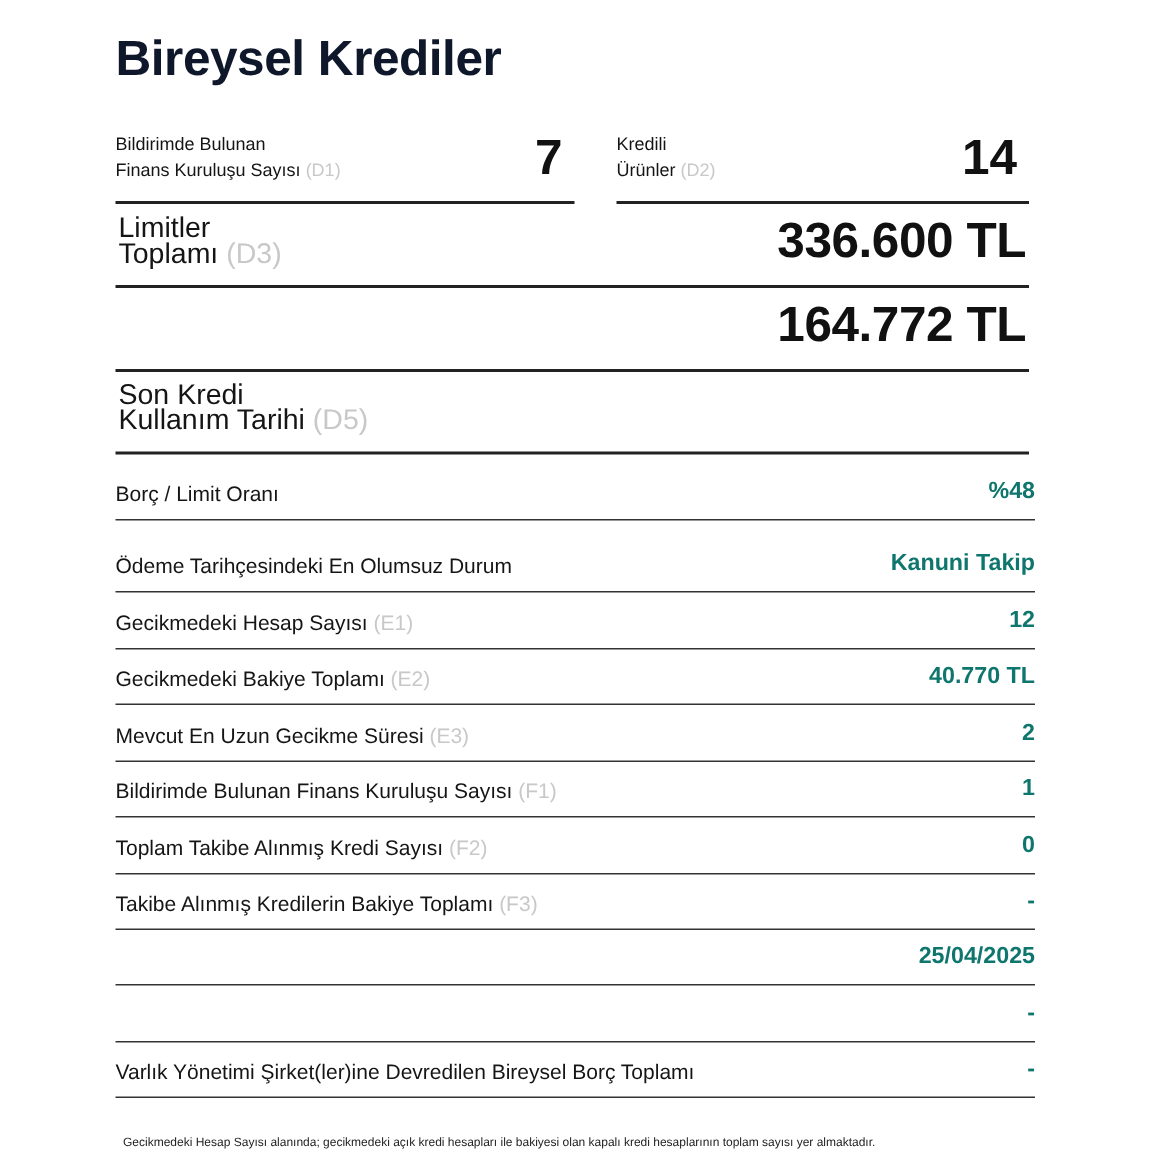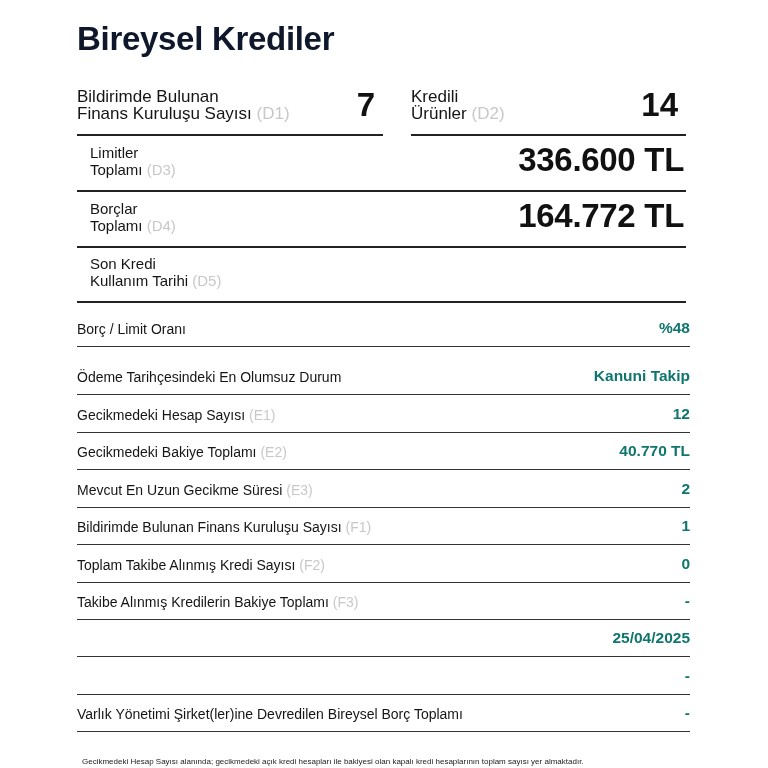--- a/index.html
+++ b/index.html
@@ -48,21 +48,21 @@
       top: 0;
       height: 48px;
       border-bottom: 2px solid #222;
     }
     .top-cell.left { left: 0; width: 306px; }
     .top-cell.right { left: 334px; width: 275px; }
     .top-label {
       position: absolute;
       left: 0;
       top: 2px;
-      font-size: 17px;
+      font-size: 12px;
       line-height: 17px;
       color: #151515;
     }
     .top-value {
       position: absolute;
       right: 8px;
       top: 0px;
       font-size: 33px;
       font-weight: bold;
       line-height: 38px;
@@ -70,23 +70,23 @@
     
     .big-row {
       position: absolute;
       left: 0;
       width: 609px;
       height: 54px;
       border-bottom: 2px solid #222;
     }
     .big-label {
       position: absolute;
-      left: 13px;
+      left: 2px;
       top: 8px;
-      font-size: 15px;
+      font-size: 19px;
       line-height: 17px;
       color: #151515;
     }
     .big-value {
       position: absolute;
       right: 2px;
       top: 4px;
       font-size: 33px;
       font-weight: bold;
       line-height: 40px;
@@ -156,25 +156,20 @@
   <div class="big-row" style="top:136px;">
     <div class="big-label">
       <span>Limitler</span><br>
       <span>Toplamı</span>
       <span class="code">(D3)</span>
     </div>
     <div class="big-value">336.600 TL</div>
   </div>
 
   <div class="big-row" style="top:192px;">
-    <div class="big-label">
-      <span>Borçlar</span><br>
-      <span>Toplamı</span>
-      <span class="code">(D4)</span>
-    </div>
     <div class="big-value">164.772 TL</div>
   </div>
 
   <div class="big-row" style="top:247px;">
     <div class="big-label">
       <span>Son Kredi</span><br>
       <span>Kullanım Tarihi</span>
       <span class="code">(D5)</span>
     </div>
   </div>

